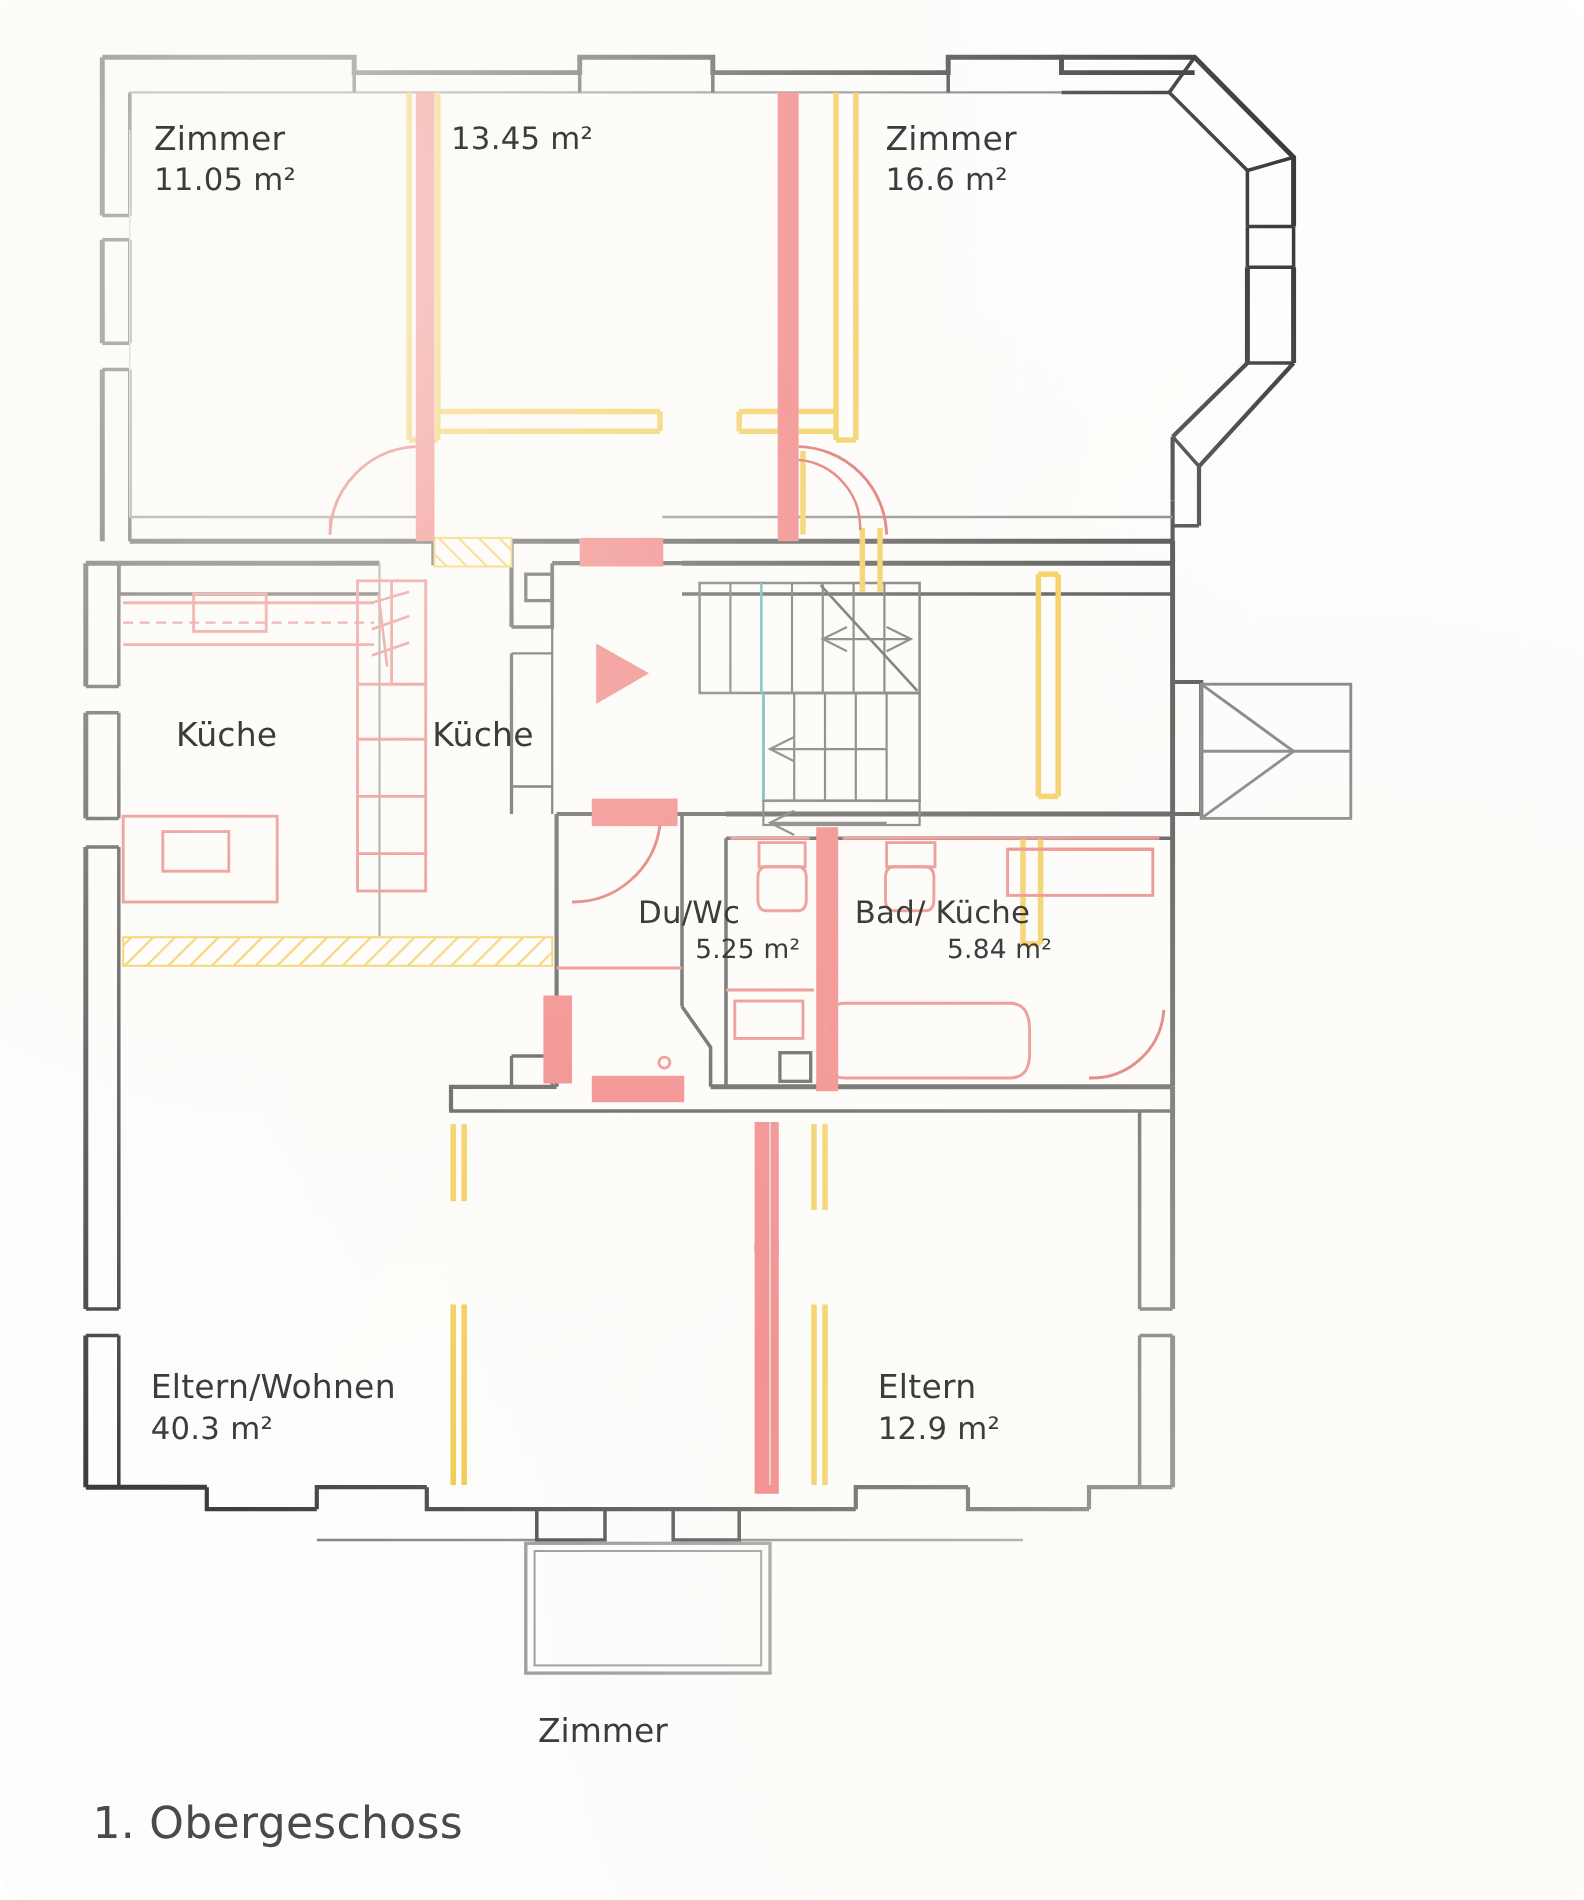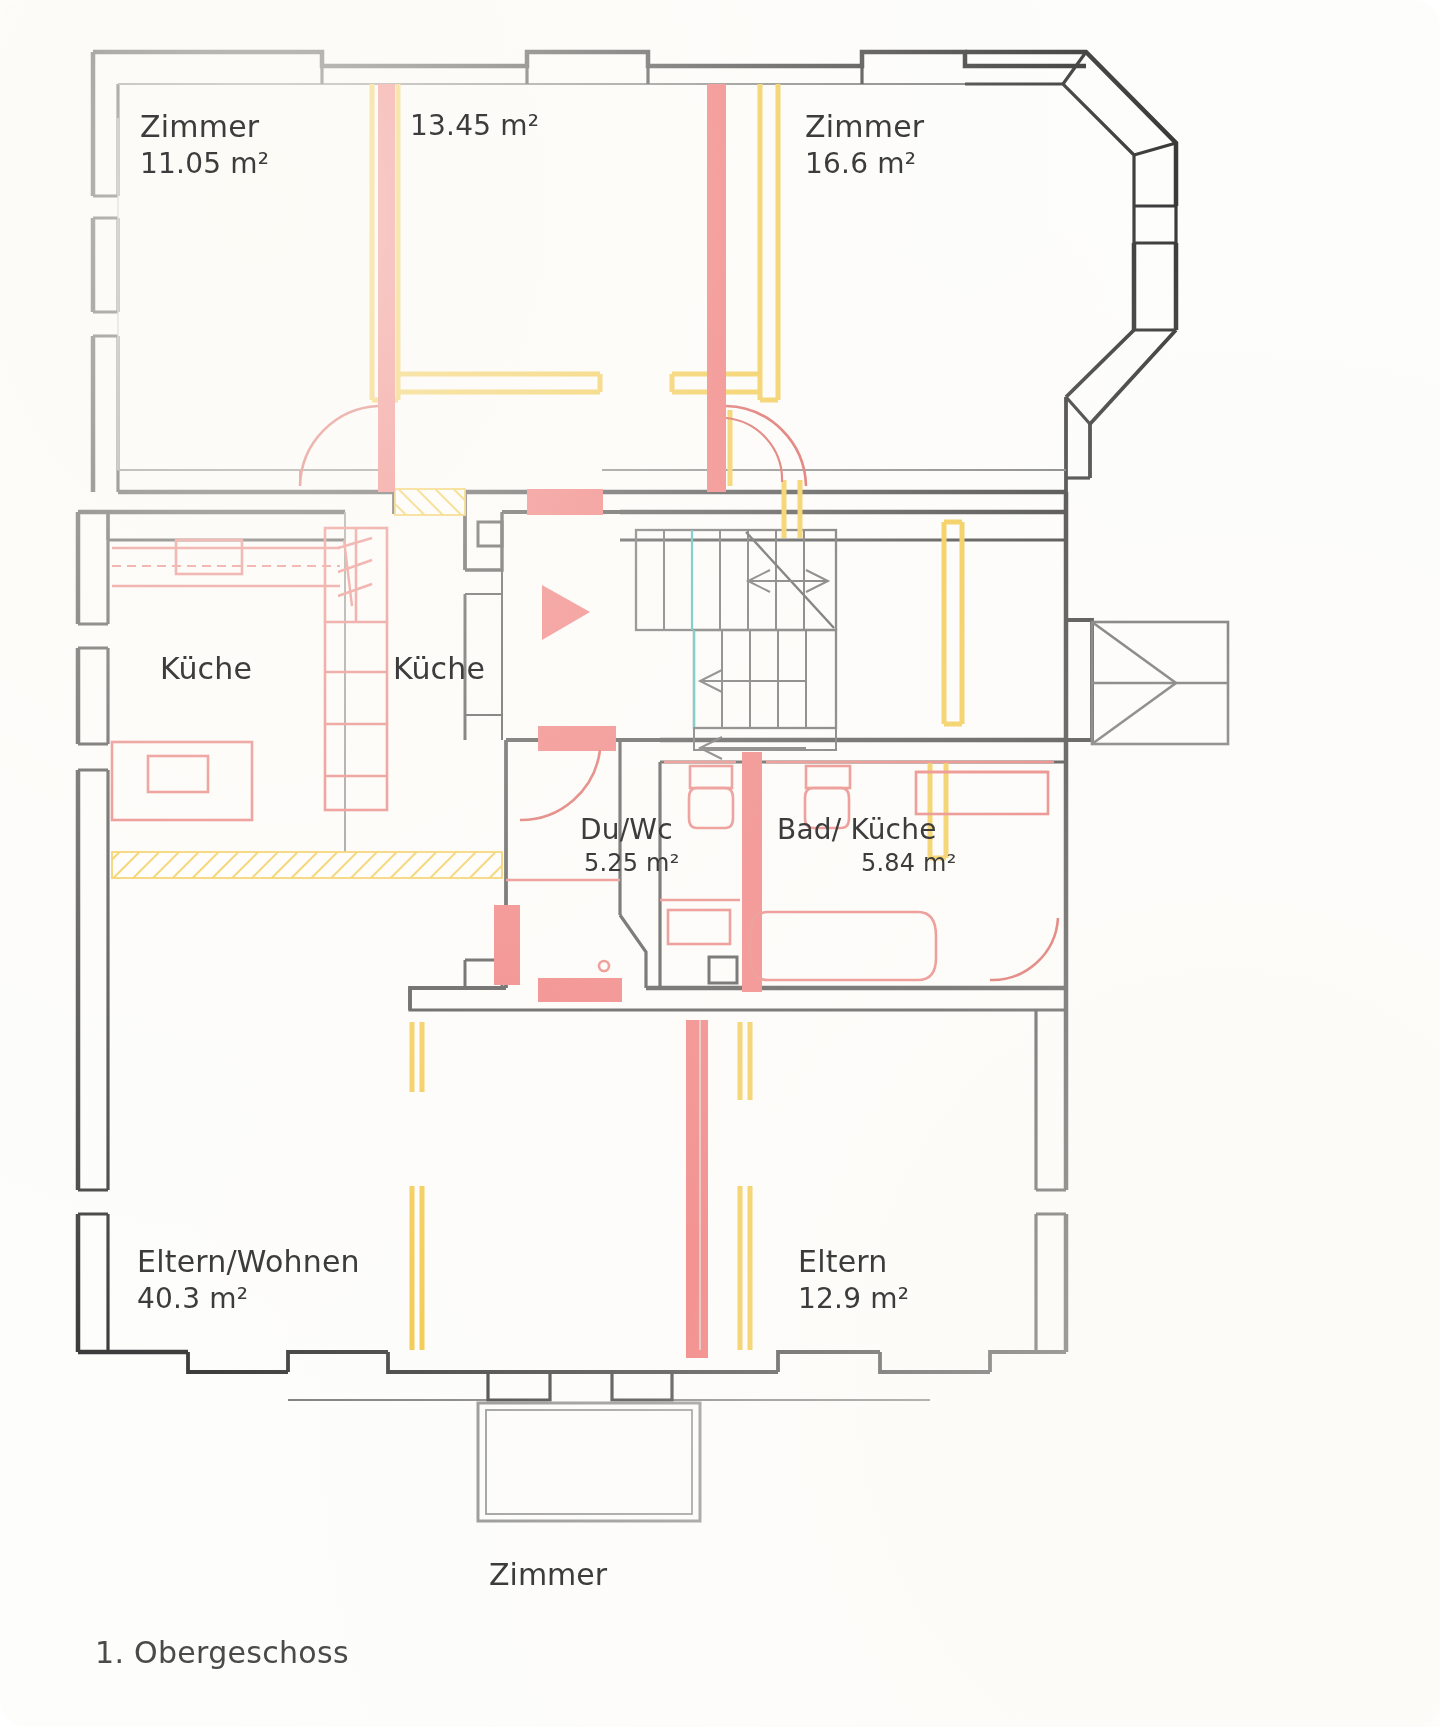--- a/index.html
+++ b/index.html
@@ -46,23 +46,23 @@
   .room-label .ar {
     display: block;
     font-size: 28px;
     font-weight: 500;
     letter-spacing: 0.2px;
   }
   .room-label.small .nm { font-size: 28px; }
   .room-label.small .ar { font-size: 24px; }
   .caption {
     position: absolute;
-    left: 95px;
+    left: 84px;
     top: 1635px;
-    font-size: 30px;
+    font-size: 40px;
     color: #4a4a4a;
     letter-spacing: 0.3px;
     white-space: nowrap;
   }
   .balkon-label {
     position: absolute;
     left: 489px;
     top: 1557px;
     font-size: 30px;
     color: #3c3c3c;
@@ -414,21 +414,21 @@
   <div class="room-label" style="left:160px; top:650px;">
     <span class="nm">Küche</span>
   </div>
 
   <div class="room-label" style="left:393px; top:650px;">
     <span class="nm">Küche</span>
   </div>
 
   <div class="room-label small" style="left:580px; top:812px;">
     <span class="nm">Du/Wc</span>
-    <span class="ar" style="padding-left:4px;">5.25 m²</span>
+    <span class="ar" style="padding-left:4px;margin-left:48px;">5.25 m²</span>
   </div>
 
   <div class="room-label small" style="left:777px; top:812px;">
     <span class="nm">Bad/ Küche</span>
     <span class="ar" style="padding-left:84px;">5.84 m²</span>
   </div>
 
   <div class="room-label" style="left:137px; top:1243px;">
     <span class="nm">Eltern/Wohnen</span>
     <span class="ar">40.3 m²</span>

